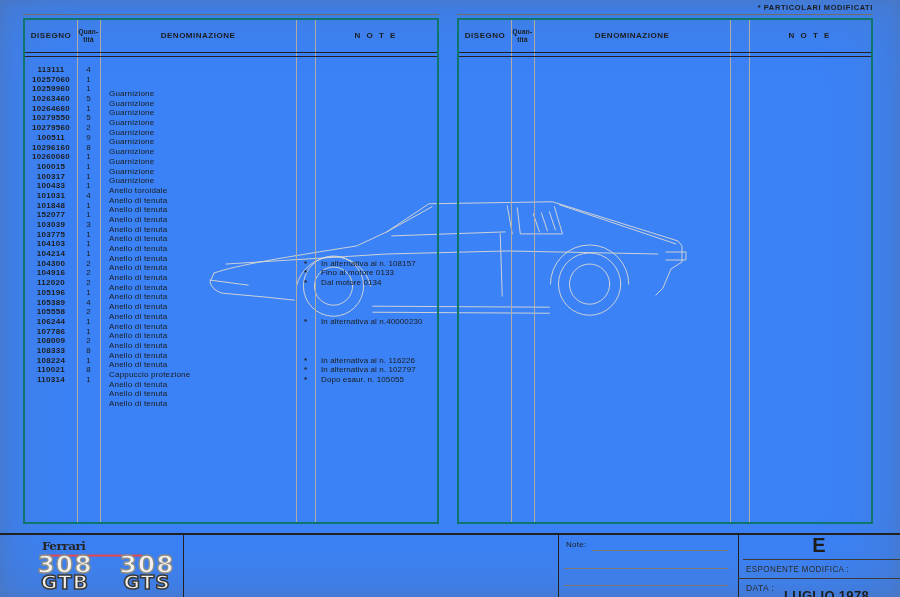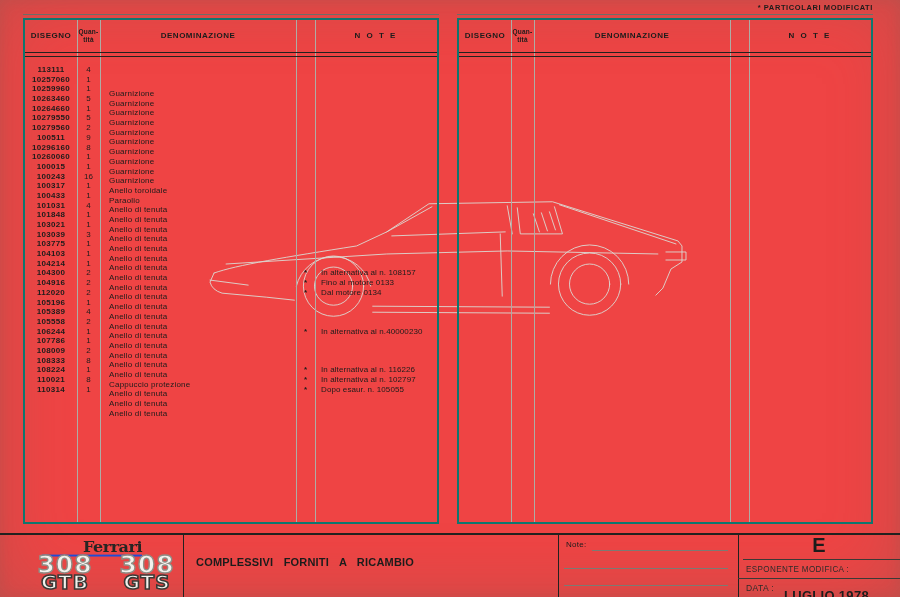--- a/index.html
+++ b/index.html
@@ -1,18 +1,18 @@
 <!DOCTYPE html>
 <html><head>
 <meta charset="utf-8">
 <style>
   html,body{margin:0;padding:0;}
   .page{
     position:relative;width:900px;height:597px;overflow:hidden;
-    background:#ef4444;color:#1c1c1b;
+    background:#3b82f6;color:#1c1c1b;
     font-family:"Liberation Sans",sans-serif;
     box-shadow:inset 0 0 70px rgba(105,100,90,.30), inset 0 0 14px rgba(105,100,90,.18);
   }
   
   .ptable{
     position:absolute;top:18px;width:416px;height:506px;box-sizing:border-box;
     border:2px solid #0f766e;background:transparent;z-index:2;
   }
   .ptable::before{ 
     content:"";position:absolute;left:-2px;right:-2px;top:-6px;border-top:1px solid #6e6c66;
@@ -39,23 +39,23 @@
   .c-note{width:122px;padding-left:6px;box-sizing:border-box;letter-spacing:.1px;}
   
   .topnote{position:absolute;top:3px;right:27px;font-size:7.5px;font-weight:bold;
            letter-spacing:.6px;z-index:3;}
   
   .car{position:absolute;left:206px;top:193px;z-index:1;}
   
   .f-topline{position:absolute;left:0;right:0;top:533px;border-top:2px solid #22211f;z-index:3;}
   .f-div{position:absolute;top:535px;bottom:0;width:0;border-left:1.5px solid #22211f;z-index:3;}
   .fd1{left:183px;} .fd2{left:558px;} .fd3{left:738px;}
-  .brand{position:absolute;left:42px;top:538px;width:100px;text-align:right;z-index:3;
-         font-family:"DejaVu Serif",serif;font-weight:bold;font-size:16px;line-height:17px;
-         letter-spacing:-.5px;color:#262523;border-bottom:2px solid #1d4ed8;transform:scaleY(.95);}
+  .brand{position:absolute;left:42px;top:538px;width:100px;text-align:left;z-index:3;
+         font-family:"DejaVu Serif",serif;font-weight:bold;font-size:12px;line-height:17px;
+         letter-spacing:-.5px;color:#262523;border-bottom:2px solid #ef4444;transform:scaleY(.95);}
   .badge{position:absolute;z-index:3;text-align:center;font-weight:900;
          font-family:"DejaVu Sans",sans-serif;color:#f2f1ed;}
   .badge .b-num{display:block;font-size:25px;line-height:17px;letter-spacing:1px;
          -webkit-text-stroke:1.4px #8f8d85;}
   .badge .b-txt{display:block;font-size:20px;line-height:19px;letter-spacing:1px;
          -webkit-text-stroke:1.6px #3a3936;}
   .badge.b1{left:26px;top:556px;width:78px;}
   .badge.b2{left:108px;top:556px;width:78px;}
   .f-title{position:absolute;left:196px;top:556px;font-size:11px;font-weight:bold;
            word-spacing:7px;letter-spacing:.2px;z-index:3;}
@@ -192,27 +192,20 @@
           <span class="c-note"></span>
         </div>
         <div class="prow">
           <span class="c-dis">100015</span>
           <span class="c-qty">1</span>
           <span class="c-den">Anello toroidale</span>
           <span class="c-star"></span>
           <span class="c-note"></span>
         </div>
         <div class="prow">
-          <span class="c-dis">100243</span>
-          <span class="c-qty">16</span>
-          <span class="c-den">Paraolio</span>
-          <span class="c-star"></span>
-          <span class="c-note"></span>
-        </div>
-        <div class="prow">
           <span class="c-dis">100317</span>
           <span class="c-qty">1</span>
           <span class="c-den">Anello di tenuta</span>
           <span class="c-star"></span>
           <span class="c-note"></span>
         </div>
         <div class="prow">
           <span class="c-dis">100433</span>
           <span class="c-qty">1</span>
           <span class="c-den">Anello di tenuta</span>
@@ -227,21 +220,21 @@
           <span class="c-note"></span>
         </div>
         <div class="prow">
           <span class="c-dis">101848</span>
           <span class="c-qty">1</span>
           <span class="c-den">Anello di tenuta</span>
           <span class="c-star"></span>
           <span class="c-note"></span>
         </div>
         <div class="prow">
-          <span class="c-dis">103021</span>
+          <span class="c-dis">152077</span>
           <span class="c-qty">1</span>
           <span class="c-den">Anello di tenuta</span>
           <span class="c-star"></span>
           <span class="c-note"></span>
         </div>
         <div class="prow">
           <span class="c-dis">103039</span>
           <span class="c-qty">3</span>
           <span class="c-den">Anello di tenuta</span>
           <span class="c-star"></span>
@@ -387,21 +380,20 @@
   <div class="brand">Ferrari</div>
   <div class="badge b1">
     <span class="b-num">308</span>
     <span class="b-txt">GTB</span>
   </div>
   <div class="badge b2">
     <span class="b-num">308</span>
     <span class="b-txt">GTS</span>
   </div>
 
-  <div class="f-title">COMPLESSIVI FORNITI A RICAMBIO</div>
 
   <div class="noteLbl">Note:</div>
   <div class="nline nl1"></div>
   <div class="nline nl2"></div>
   <div class="nline nl3"></div>
 
   <div class="exp-e">E</div>
   <div class="eline el1"></div>
   <div class="esponente">ESPONENTE  MODIFICA :</div>
   <div class="eline el2"></div>

